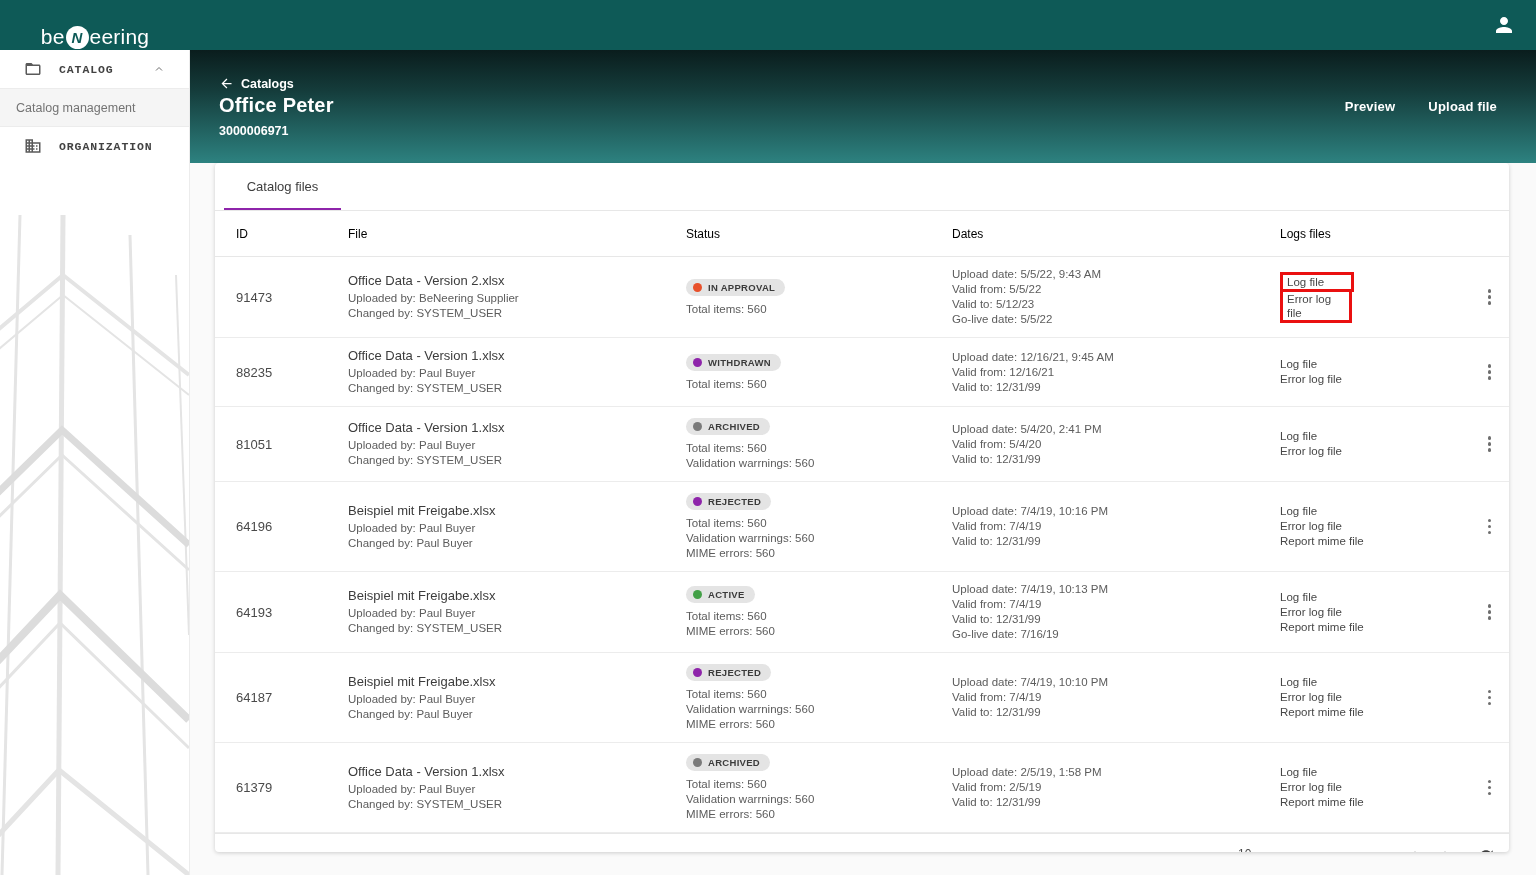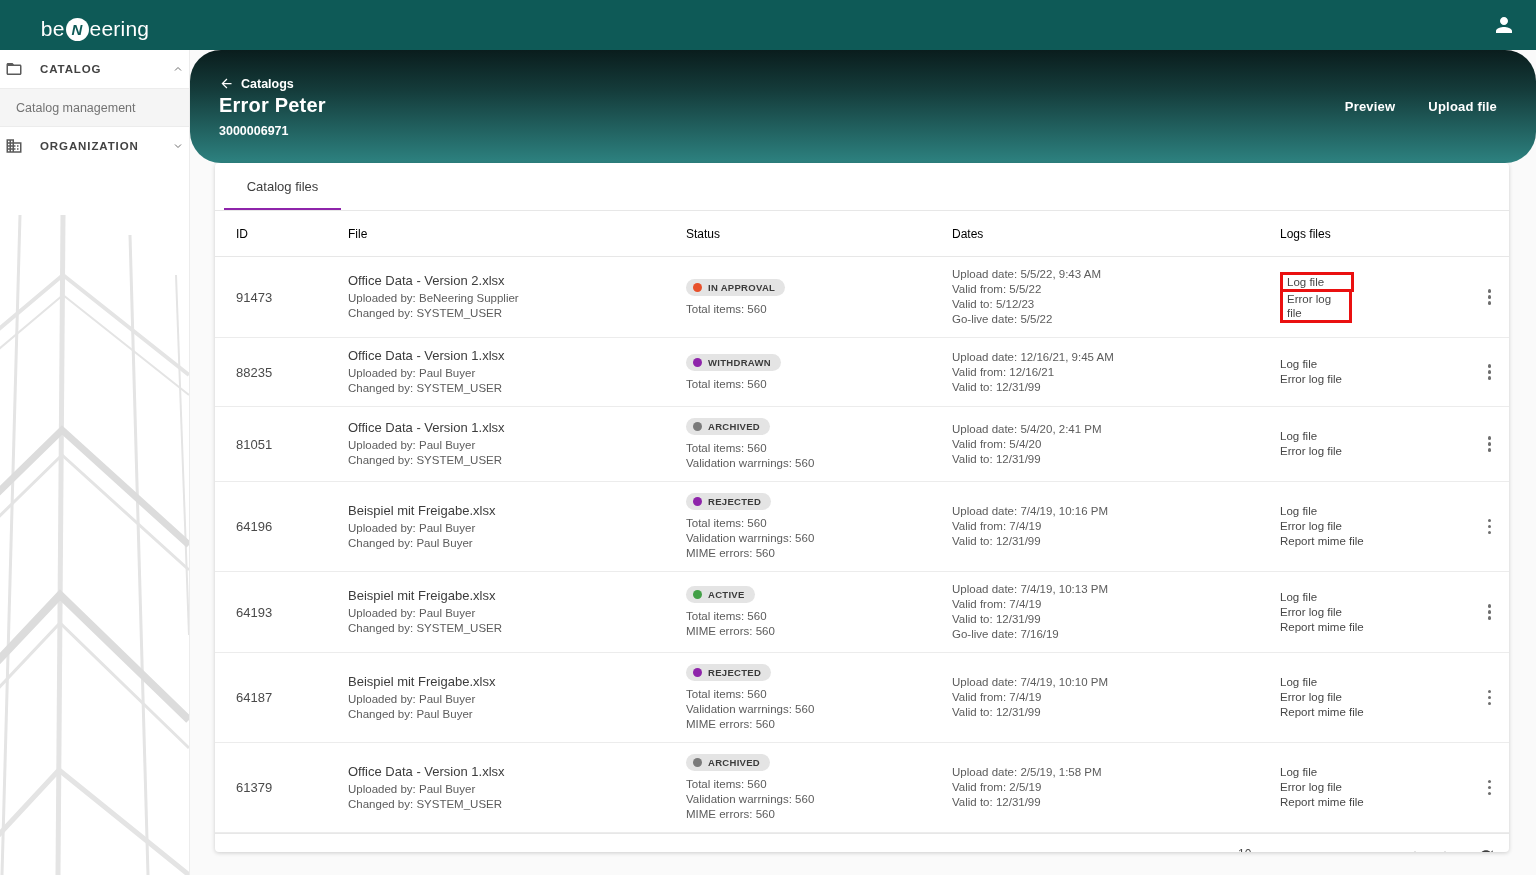--- a/index.html
+++ b/index.html
@@ -1,34 +1,34 @@
 <!DOCTYPE html>
 <html><head>
 <meta charset="utf-8">
 <style>
   * { margin:0; padding:0; box-sizing:border-box; }
   html,body { width:1536px; height:875px; overflow:hidden; }
   body { font-family:"Liberation Sans", sans-serif; background:#fafafa; position:relative; }
 
   
   .topbar { position:absolute; left:0; top:0; width:1536px; height:50px; background:#0e5a57; z-index:6; }
-  .logo { position:absolute; left:0; top:4px; width:190px; height:50px; display:flex; align-items:center; justify-content:center; color:#fff; font-size:21px; letter-spacing:.2px; }
+  .logo { position:absolute; left:0; top:12px; width:190px; height:50px; display:flex; align-items:center; justify-content:center; color:#fff; font-size:21px; letter-spacing:.2px; }
   .logo-n { width:23px; height:23px; background:#fff; color:#0e5a57; border-radius:50%; display:inline-flex; align-items:center; justify-content:center; font-size:15px; font-weight:bold; margin:0 1px; font-style:italic; }
   .user-btn { position:absolute; right:20px; top:13px; width:24px; height:24px; cursor:pointer; }
 
   
   .sidebar { position:absolute; left:0; top:50px; width:190px; bottom:0; background:#fff; border-right:1px solid #ececec; z-index:5; }
-  .menu-item { height:38px; display:flex; align-items:center; padding:0 5px; gap:17px; color:#424242; font-size:11.5px; font-weight:bold; letter-spacing:.9px; cursor:pointer; position:relative; background:#fff; }
+  .menu-item { height:38px; display:flex; align-items:center; padding:0 24px; gap:17px; color:#424242; font-size:11.5px; font-weight:bold; letter-spacing:.9px; cursor:pointer; position:relative; background:#fff;font-family:Liberation Mono, monospace; }
   .menu-item .mi-icon { width:18px; height:18px; flex:0 0 auto; }
   .menu-item .chev { margin-left:auto; width:12px; height:12px; }
   .menu-sub { height:39px; display:flex; align-items:center; padding:16px 16px; font-size:12.5px; color:#737373; background:#f5f5f5; border-top:1px solid #ececec; border-bottom:1px solid #ececec; cursor:pointer; }
   .watermark { position:absolute; left:0; bottom:0; width:189px; height:660px; pointer-events:none; }
 
   
-  .pageheader { position:absolute; left:190px; top:50px; width:1346px; height:113px; background:linear-gradient(180deg,#0a1d1d 0%, #143b3a 35%, #2d8280 100%);border-radius:31px; }
+  .pageheader { position:absolute; left:190px; top:50px; width:1346px; height:113px; background:linear-gradient(180deg,#0a1d1d 0%, #143b3a 35%, #2d8280 100%); }
   .back-row { position:absolute; left:29px; top:26px; display:flex; align-items:center; gap:7px; color:#fff; font-size:12.5px; font-weight:bold; cursor:pointer; }
   .page-title { position:absolute; left:29px; top:44px; color:#fff; font-size:20px; font-weight:bold; letter-spacing:.2px; }
   .page-sub { position:absolute; left:29px; top:74px; color:#fff; font-size:12.5px; font-weight:bold; }
   .header-actions { position:absolute; right:39px; top:49px; display:flex; gap:33px;text-align:right; }
   .hbtn { color:#fff; font-size:13px; font-weight:bold; cursor:pointer; letter-spacing:.2px; }
 
   
   .content { position:absolute; left:190px; top:163px; width:1346px; height:712px; background:#fafafa; }
   .card { position:absolute; left:25px; top:0; width:1294px; height:689px; background:#fff; border-radius:4px; box-shadow:0 1px 4px rgba(0,0,0,.18); display:flex; flex-direction:column; overflow:hidden; }
 
@@ -117,21 +117,21 @@
   </svg>
 </div>
 
 <div class="pageheader">
   <div class="back-row">
     <svg width="15" height="15" viewBox="0 0 24 24">
         <path fill="#ffffff" d="M20 11H7.83l5.59-5.59L12 4l-8 8 8 8 1.41-1.41L7.83 13H20v-2z"></path>
       </svg>
     <span>Catalogs</span>
   </div>
-  <div class="page-title">Error Peter</div>
+  <div class="page-title">Office Peter</div>
   <div class="page-sub">3000006971</div>
   <div class="header-actions">
     <div class="hbtn">Preview</div>
     <div class="hbtn">Upload file</div>
   </div>
 </div>
 
 <div class="content">
   <div class="card">
 

